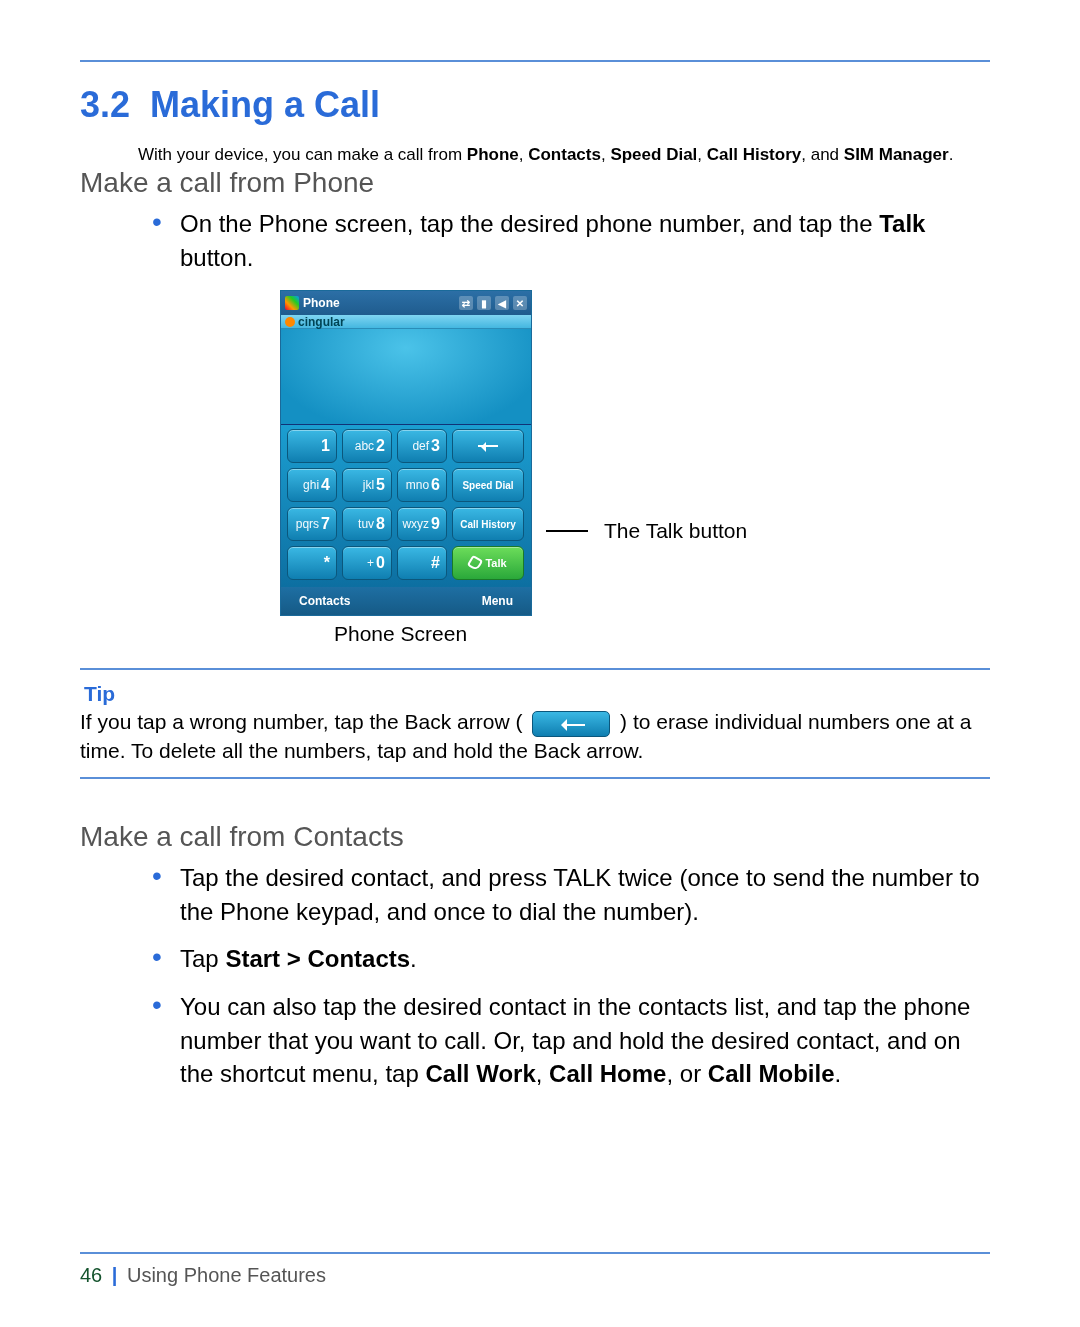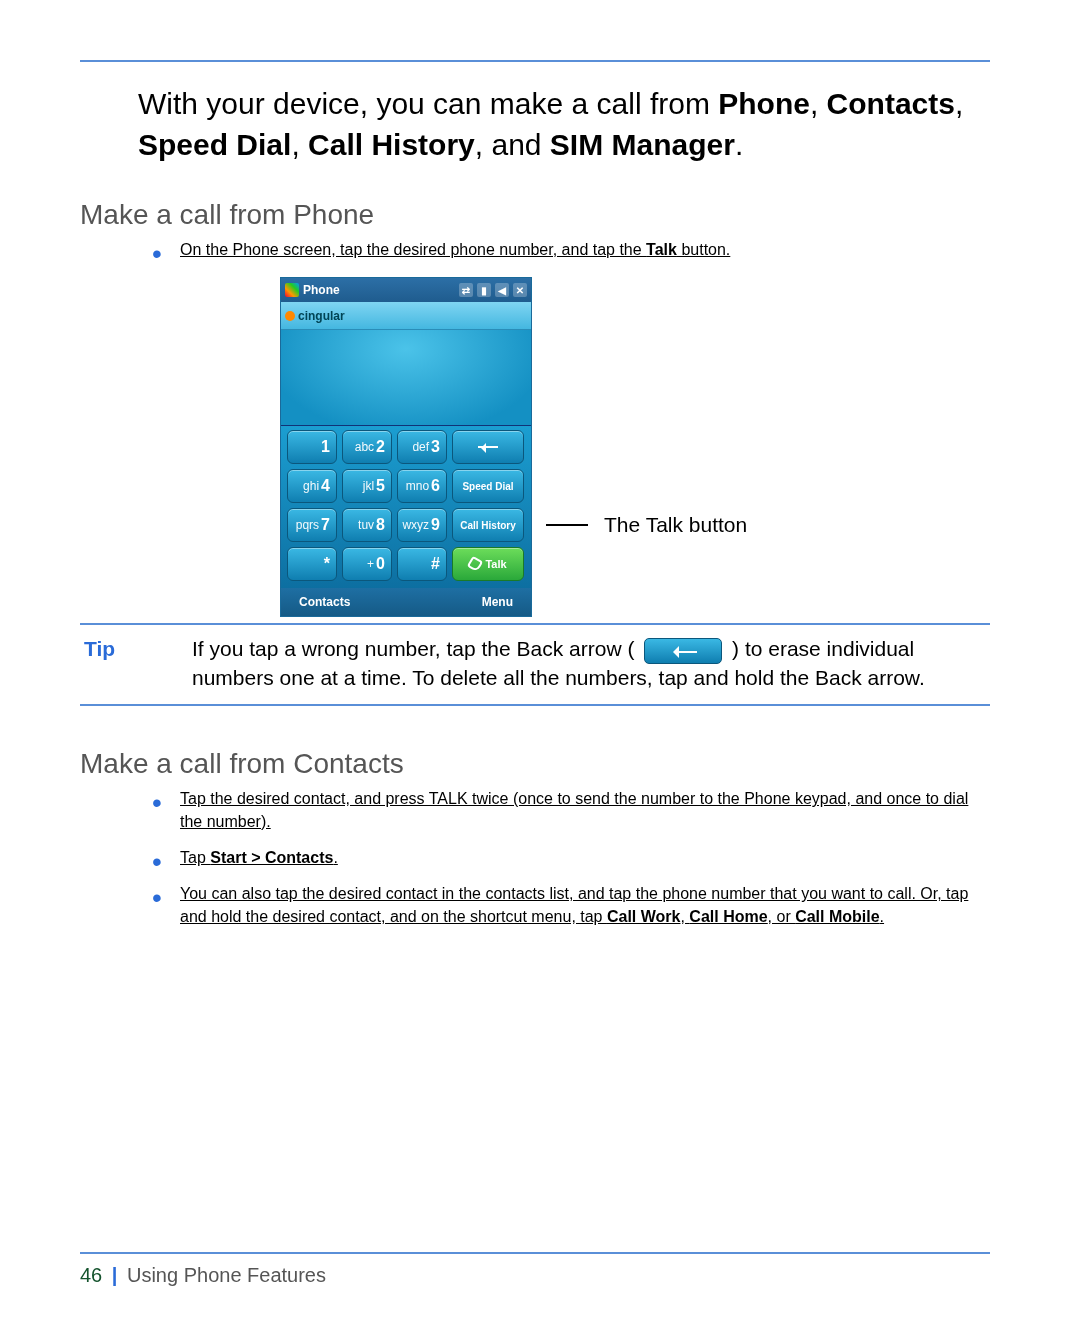--- a/index.html
+++ b/index.html
@@ -18,44 +18,42 @@
     border-top: 2px solid #5a8fd8;
     margin-bottom: 22px;
   }
   h1.section-title {
     color: #2a6bd8;
     font-size: 36px;
     font-weight: bold;
     margin-bottom: 18px;
   }
   .intro {
-    font-size: 30px;
+    font-size: 17px;
     line-height: 1.35;
     margin-left: 58px;
-    margin-bottom: 34px;
   }
   .intro b { font-weight: bold; }
   h2.sub-title {
     color: #555;
     font-size: 28px;
     font-weight: normal;
     margin-bottom: 8px;
   }
   ul.bullets {
     list-style: none;
     margin-left: 72px;
     margin-bottom: 16px;
   }
   ul.bullets li {
-    font-size: 16px;
+    font-size: 24px;
     line-height: 1.4;
     position: relative;
     padding-left: 28px;
     margin-bottom: 14px;
-    text-decoration: underline;
   }
   ul.bullets li::before {
     content: "•";
     position: absolute;
     left: 0;
     top: 0;
     color: #2a6bd8;
     font-size: 28px;
     line-height: 1.1;
   }
@@ -88,21 +86,21 @@
   .ps-top .flag {
     width: 14px; height: 14px;
     background: linear-gradient(45deg,#e03,#f90,#2c2,#09f);
     border-radius: 2px;
     margin-right: 4px;
   }
   .ps-top .title { flex: 1; }
   .ps-top .icons { display: flex; gap: 4px; align-items: center; }
   .ps-top .ic { width: 14px; height: 14px; background: rgba(255,255,255,.25); border-radius: 2px; display:flex; align-items:center; justify-content:center; font-size:10px; }
   .ps-carrier {
-    height: 28px;
+    height: 14px;
     background: linear-gradient(#7fd5f2,#44b7e0);
     display: flex;
     align-items: center;
     font-size: 12px;
     color: #045;
     padding-left: 4px;
     border-bottom: 1px solid #2a8db8;
     font-weight: bold;
   }
   .ps-carrier .logo {
@@ -195,20 +193,21 @@
   }
   .tip-block {
     border-top: 2px solid #5a8fd8;
     border-bottom: 2px solid #5a8fd8;
     padding: 10px 0 12px 0;
     margin-bottom: 42px;
     display: flex;
     align-items: flex-start;
     font-size: 21px;
     line-height: 1.35;
+    flex-direction: column;
   }
   .tip-label {
     color: #2a6bd8;
     font-weight: bold;
     width: 112px;
     flex-shrink: 0;
     padding-left: 4px;
   }
   .tip-body { flex: 1; }
   .inline-back {
@@ -247,20 +246,23 @@
   .footer-text .pageno { color: #14532d; }
   .footer-text .sep { color: #2a6bd8; font-weight: bold; margin: 0 4px; }
   .footer-text .chapter { color: #555; }
 </style>
 </head>
 <body>
 
 <div class="page">
   <div class="top-rule"></div>
 
+  <h1 class="section-title">
+    <span>3.2</span>&nbsp;&nbsp;<span>Making a Call</span>
+  </h1>
 
   <p class="intro">
     <span>With your device, you can make a call from </span><b>Phone</b><span>, </span><b>Contacts</b><span>, </span><b>Speed Dial</b><span>, </span><b>Call History</b><span>, and </span><b>SIM Manager</b><span>.</span>
   </p>
 
   <h2 class="sub-title">Make a call from Phone</h2>
   <ul class="bullets">
     <li>
       <span>On the Phone screen, tap the desired phone number, and tap the </span><b>Talk</b><span> button.</span>
     </li>
@@ -353,20 +355,21 @@
       <div class="ps-bottom">
         <span>Contacts</span>
         <span>Menu</span>
       </div>
     </div>
     <div class="callout">
       <div class="callout-line"></div>
       <div class="callout-text">The Talk button</div>
     </div>
   </div>
+  <div class="phone-caption">Phone Screen</div>
 
   <div class="tip-block">
     <div class="tip-label">Tip</div>
     <div class="tip-body">
       <span>If you tap a wrong number, tap the Back arrow ( </span><span class="inline-back"></span><span> ) to erase individual numbers one at a time. To delete all the numbers, tap and hold the Back arrow.</span>
     </div>
   </div>
 
   <h2 class="sub-title">Make a call from Contacts</h2>
   <ul class="bullets">

